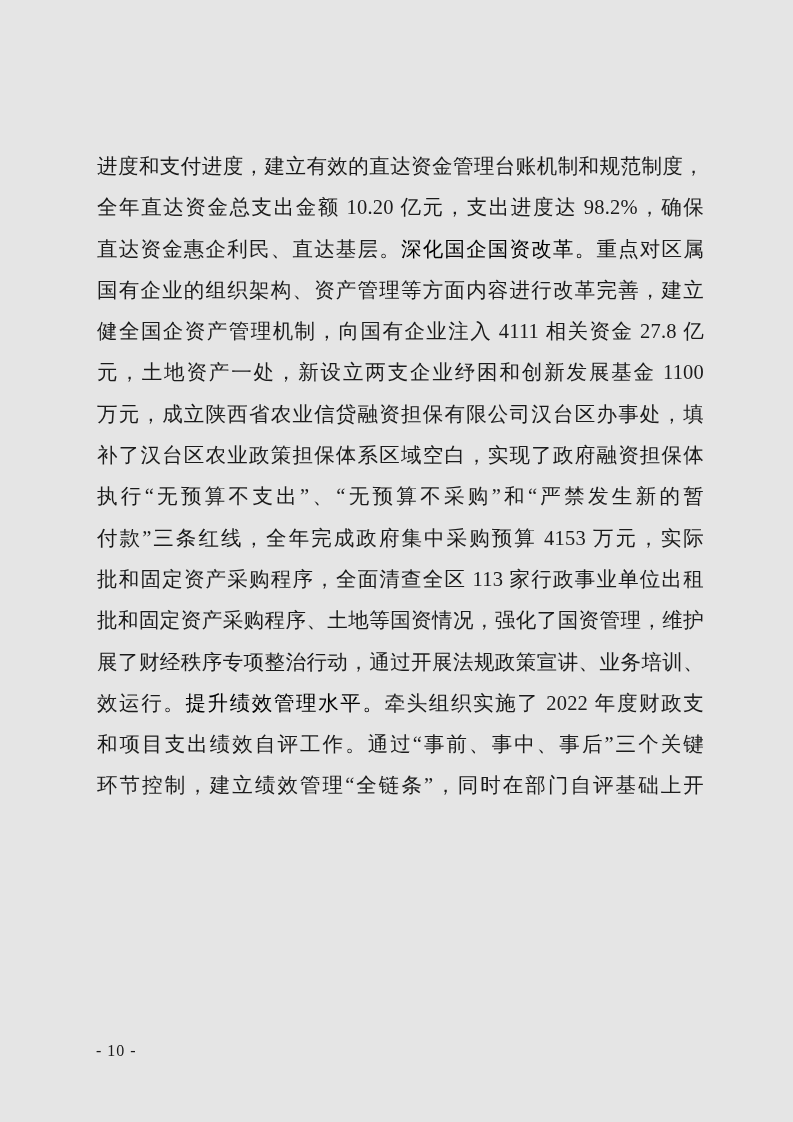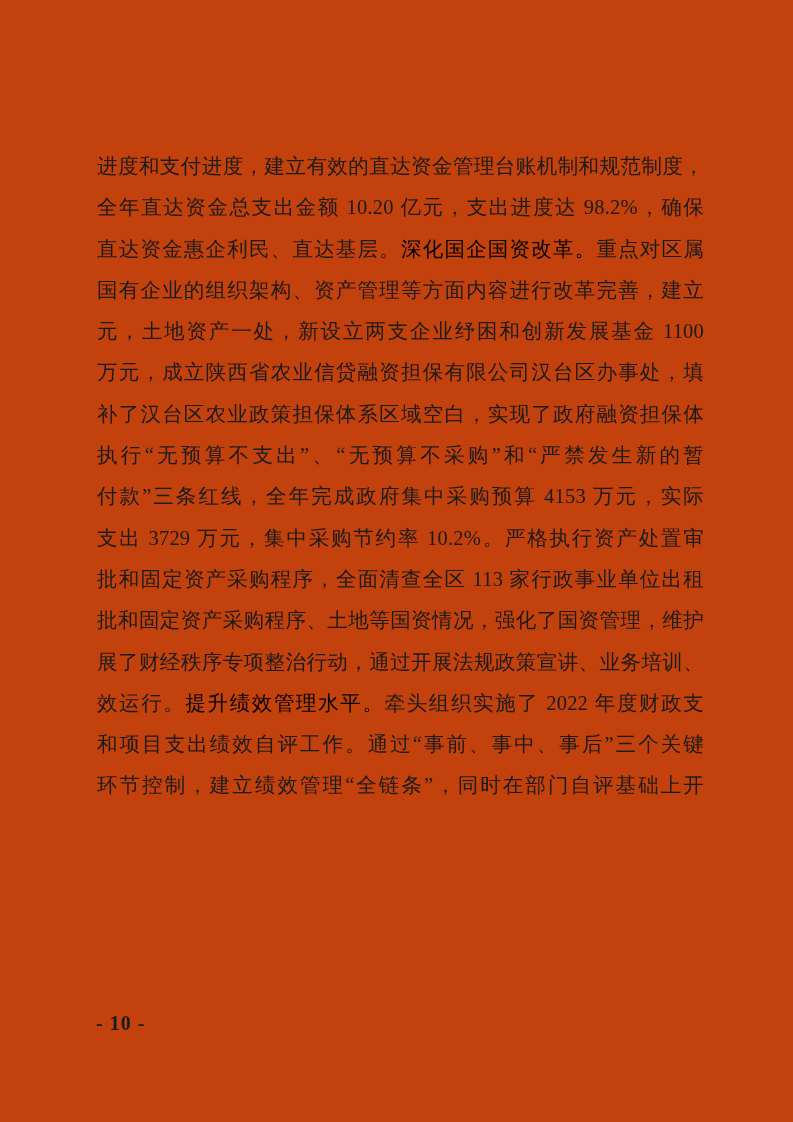--- a/index.html
+++ b/index.html
@@ -4,21 +4,21 @@
 <style>
   html, body {
     margin: 0;
     padding: 0;
     background: #ffffff;
   }
   .page {
     position: relative;
     width: 793px;
     height: 1122px;
-    background: #c2410c;
+    background: #e5e5e5;
     overflow: hidden;
     font-family: "Liberation Serif", "DejaVu Serif", serif;
     color: #1b1b1b;
   }
   .text-block {
     position: absolute;
     left: 97px;
     top: 146px;
     width: 607px;
   }
@@ -29,43 +29,42 @@
     text-align: justify;
     text-align-last: justify;
     -moz-text-align-last: justify;
     letter-spacing: 0.2px;
   }
   .seg { font-weight: normal; }
   .seg.bold { font-weight: 400; color: #000000; }
   .page-number {
     position: absolute;
     left: 96px;
-    top: 1010px;
-    font-size: 20px;
+    top: 1038px;
+    font-size: 16px;
     line-height: 26px;
     letter-spacing: 1px;
     color: #1b1b1b;
-    font-weight: bold;
   }
 </style>
 </head>
 <body>
 
 <div class="page">
   <div class="text-block">
       <div class="line"><span class="seg">进度和支付进度，建立有效的直达资金管理台账机制和规范制度，</span></div>
       <div class="line"><span class="seg">全年直达资金总支出金额 10.20 亿元，支出进度达 98.2%，确保</span></div>
       <div class="line"><span class="seg">直达资金惠企利民、直达基层。</span><span class="seg bold">深化国企国资改革。</span><span class="seg">重点对区属</span></div>
       <div class="line"><span class="seg">国有企业的组织架构、资产管理等方面内容进行改革完善，建立</span></div>
+      <div class="line"><span class="seg">健全国企资产管理机制，向国有企业注入 4111 相关资金 27.8 亿</span></div>
       <div class="line"><span class="seg">元，土地资产一处，新设立两支企业纾困和创新发展基金 1100</span></div>
       <div class="line"><span class="seg">万元，成立陕西省农业信贷融资担保有限公司汉台区办事处，填</span></div>
       <div class="line"><span class="seg">补了汉台区农业政策担保体系区域空白，实现了政府融资担保体</span></div>
       <div class="line"><span class="seg">执行“无预算不支出”、“无预算不采购”和“严禁发生新的暂</span></div>
       <div class="line"><span class="seg">付款”三条红线，全年完成政府集中采购预算 4153 万元，实际</span></div>
-      <div class="line"><span class="seg">支出 3729 万元，集中采购节约率 10.2%。严格执行资产处置审</span></div>
       <div class="line"><span class="seg">批和固定资产采购程序，全面清查全区 113 家行政事业单位出租</span></div>
       <div class="line"><span class="seg">批和固定资产采购程序、土地等国资情况，强化了国资管理，维护</span></div>
       <div class="line"><span class="seg">展了财经秩序专项整治行动，通过开展法规政策宣讲、业务培训、</span></div>
       <div class="line"><span class="seg">效运行。</span><span class="seg bold">提升绩效管理水平。</span><span class="seg">牵头组织实施了 2022 年度财政支</span></div>
       <div class="line"><span class="seg">和项目支出绩效自评工作。通过“事前、事中、事后”三个关键</span></div>
       <div class="line"><span class="seg">环节控制，建立绩效管理“全链条”，同时在部门自评基础上开</span></div>
     </div>
   <div class="page-number">- 10 -</div>
 </div>
 

